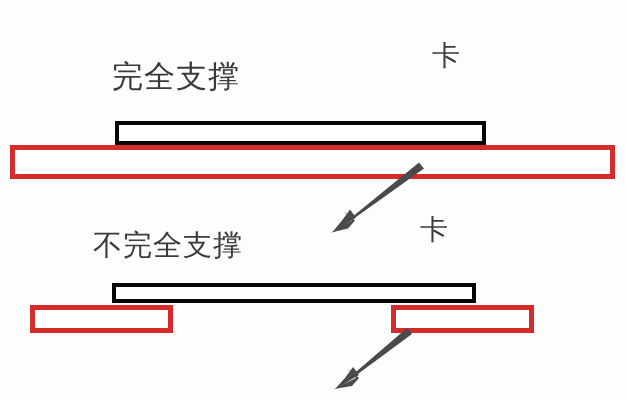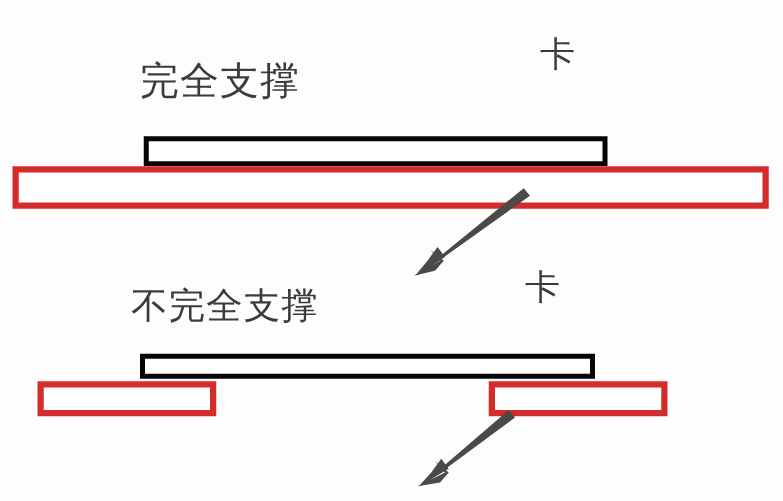--- a/index.html
+++ b/index.html
@@ -64,21 +64,21 @@
     height: 401px;
     pointer-events: none;
   }
 
   
   .panel {
     position: absolute;
     left: 0;
     width: 626px;
   }
-  #panel-top { top: 4px; height: 200px; }
+  #panel-top { top: 16px; height: 200px; }
   #panel-bottom { top: 200px; height: 201px; }
 </style>
 </head>
 <body>
 
 <div id="canvas">
 
   <div class="panel" id="panel-top">
 
     <div class="label label-big" style="left:112px; top:45px;">完全支撑</div>
@@ -91,21 +91,21 @@
 
     <svg class="arrow-layer" viewBox="0 0 626 200">
       <polygon points="419,46 424,52 340,112 333,116" fill="#4a4a4a"></polygon>
       <polygon points="331,116 352,104 344,95 355,104 348,112" fill="#4a4a4a"></polygon>
       <polygon points="332,116 356,101 350,93 342,104" fill="#4a4a4a"></polygon>
     </svg>
   </div>
 
   <div class="panel" id="panel-bottom">
 
-    <div class="label label-mid" style="left:93px; top:31px;margin-left:12px;">不完全支撑</div>
+    <div class="label label-mid" style="left:93px; top:31px;">不完全支撑</div>
 
     <div class="label label-kanji" style="left:420px; top:16px;">卡</div>
 
     <div class="shape card-bar" style="left:112px; top:83px; width:364px; height:20px;"></div>
 
     <div class="shape support-bar" style="left:30px; top:105px; width:143px; height:28px;"></div>
 
     <div class="shape support-bar" style="left:391px; top:105px; width:143px; height:28px;"></div>
 
 

